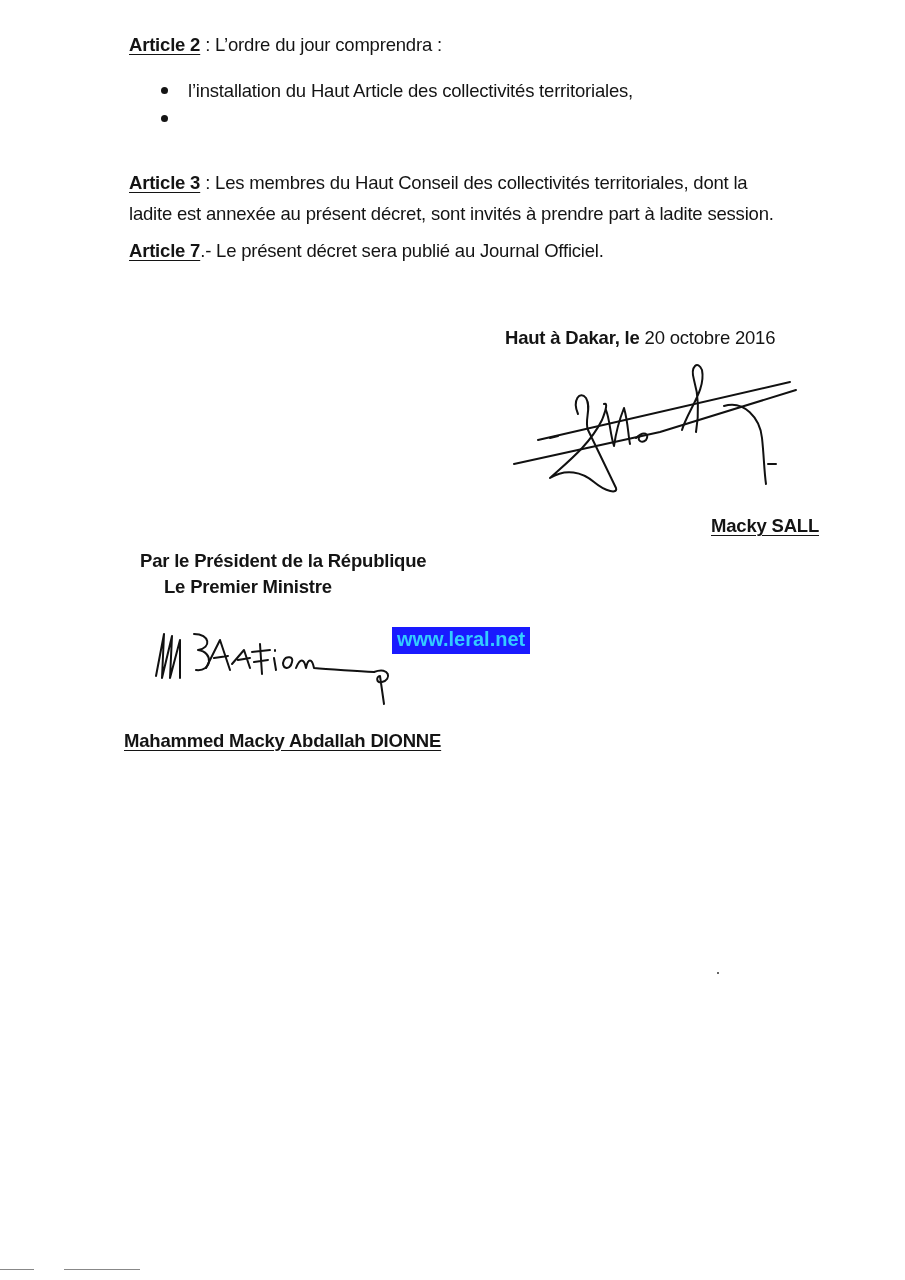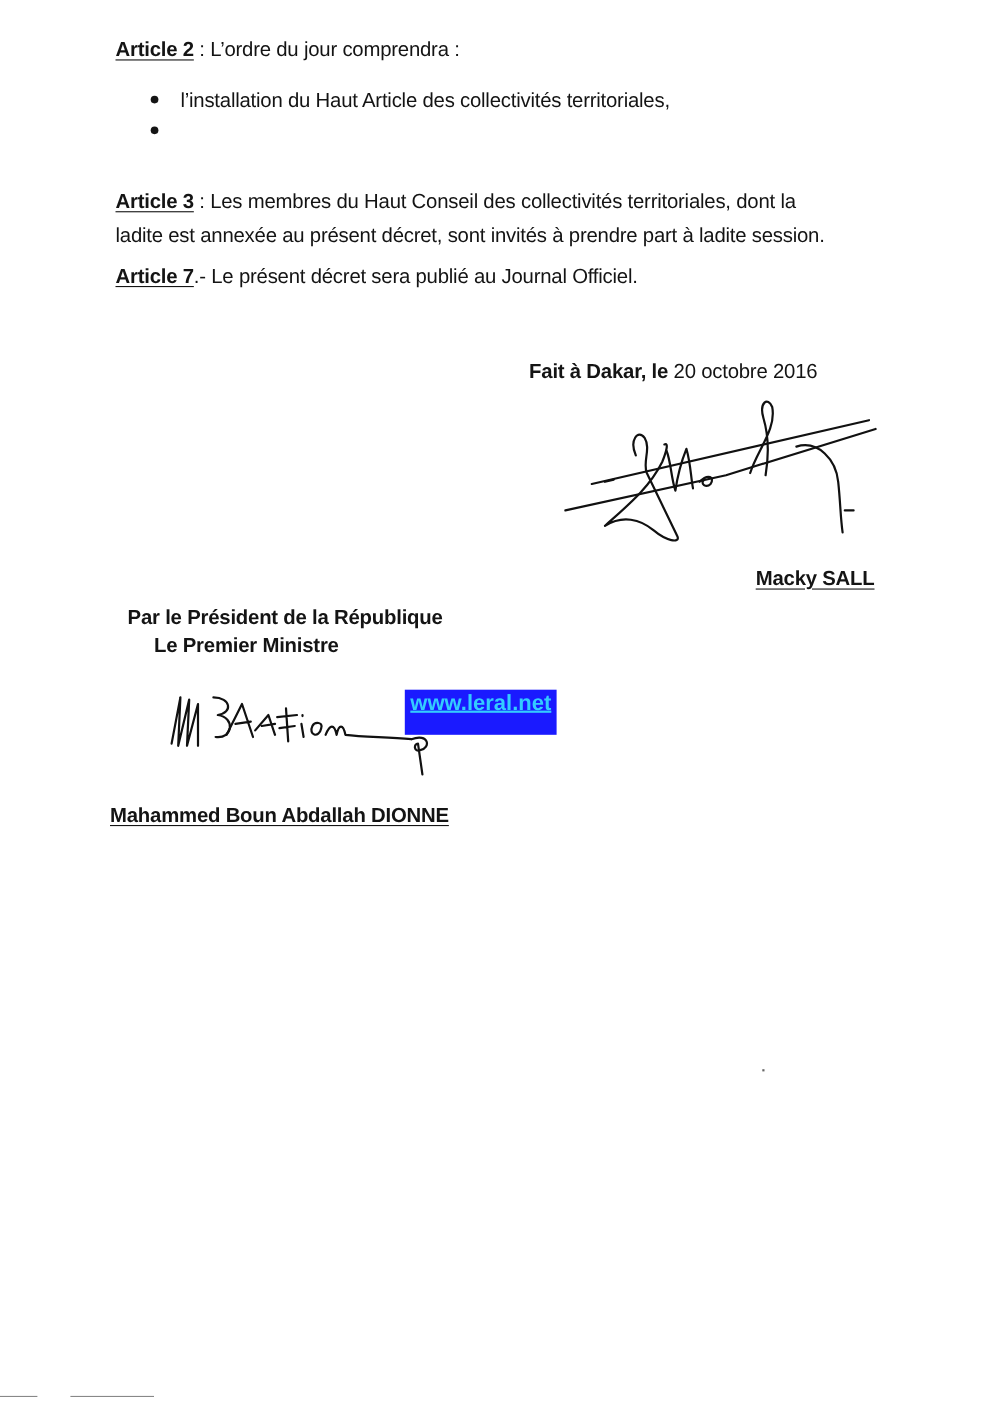--- a/index.html
+++ b/index.html
@@ -1,28 +1,28 @@
 <!DOCTYPE html>
 <html><head>
   <meta charset="utf-8">
   <style>
     html, body { margin: 0; padding: 0; background: #ffffff; }
     body {
       width: 905px; height: 1280px; position: relative; overflow: hidden;
       font-family: "Liberation Sans", "DejaVu Sans", sans-serif;
       color: #141414;
     }
-    .abs { position: absolute; white-space: nowrap; }
+    .abs { position: absolute; white-space: nowrap; margin-left: 24px; }
     .txt { font-size: 18.5px; letter-spacing: -0.2px; }
     .bold { font-weight: bold; }
     .u { text-decoration: underline; text-underline-offset: 3px; }
     .bullet { display: inline-block; width: 7px; height: 7px; border-radius: 50%; background: #141414; margin-right: 20px; vertical-align: middle; position: relative; top: -2px; }
     .watermark {
       background: #1a1aff; color: #33ccff; font-weight: bold;
-      font-size: 20px; padding: 1px 5px 18px 5px; line-height: 22px; text-decoration: underline;
+      font-size: 20px; padding: 1px 5px 4px 5px; line-height: 22px;
     }
     .rule { position: absolute; height: 1px; background: #888; }
     svg.sig { position: absolute; overflow: visible; }
     svg.sig path { fill: none; stroke: #111; stroke-width: 2; stroke-linecap: round; stroke-linejoin: round; }
   </style>
 </head>
 <body>
 
 <div class="abs txt" style="left:105px; top:34px;">
   <span class="bold u">Article 2</span><span> : </span><span>L’ordre du jour comprendra :</span>
@@ -37,21 +37,21 @@
 <div class="abs txt" style="left:105px; top:172px; width:690px; text-align:justify;">
   <span class="bold u">Article 3</span><span> : </span><span>Les membres du Haut Conseil des collectivités territoriales, dont la</span>
 </div>
 <div class="abs txt" style="left:105px; top:203px;">ladite est annexée au présent décret, sont invités à prendre part à ladite session.</div>
 
 <div class="abs txt" style="left:105px; top:240px;">
   <span class="bold u">Article 7</span><span>.-  </span><span>Le présent décret sera publié au Journal Officiel.</span>
 </div>
 
 <div class="abs txt" style="left:481px; top:327px;">
-  <span class="bold">Fait à Dakar, le</span>
+  <span class="bold">Haut à Dakar, le</span>
   <span>20 octobre 2016</span>
 </div>
 
 <svg class="sig" style="left:510px; top:360px;" width="290" height="140">
   <path d="M 28 80 L 280 22"></path>
   <path d="M 4 104 L 150 72 L 286 30"></path>
   <path d="M 40 78 L 48 76"></path>
   <path d="M 68 54 C 62 40, 70 30, 76 38 C 82 48, 74 60, 78 70 L 106 128 C 108 134, 96 132, 84 122 C 72 112, 56 108, 40 118 C 60 100, 80 84, 92 60 C 96 50, 98 42, 94 44"></path>
   <path d="M 96 50 C 100 60, 100 74, 104 86 C 106 72, 110 58, 114 48 C 118 62, 118 74, 120 84"></path>
   <path d="M 126 78 C 134 70, 140 74, 136 80 C 132 84, 126 80, 130 76"></path>
@@ -72,17 +72,17 @@
   <path d="M 82 44 L 94 30 L 100 48 M 88 40 L 100 38"></path>
   <path d="M 102 32 L 120 30 M 104 42 L 118 40 M 110 24 L 112 54"></path>
   <path d="M 124 38 L 126 50 M 125 30 L 125 31"></path>
   <path d="M 134 40 C 130 48, 140 52, 142 42 C 144 36, 136 36, 134 40"></path>
   <path d="M 146 48 C 150 38, 154 38, 156 48 C 158 38, 162 38, 164 48 C 180 50, 200 50, 224 52"></path>
   <path d="M 224 52 C 240 46, 242 60, 232 62 C 226 64, 226 56, 230 56 L 234 84"></path>
 </svg>
 
 <div class="abs watermark" style="left:368px; top:627px;">www.leral.net</div>
 
-<div class="abs txt bold u" style="left:100px; top:730px;">Mahammed Boun Abdallah DIONNE</div>
+<div class="abs txt bold u" style="left:100px; top:730px;">Mahammed Macky Abdallah DIONNE</div>
 
 <div class="abs" style="left:693px; top:972px; width:2px; height:2px; background:#666;"></div>
 <div class="rule" style="left:0px; top:1269px; width:34px;"></div>
 <div class="rule" style="left:64px; top:1269px; width:76px;"></div>
 
 </body></html>

